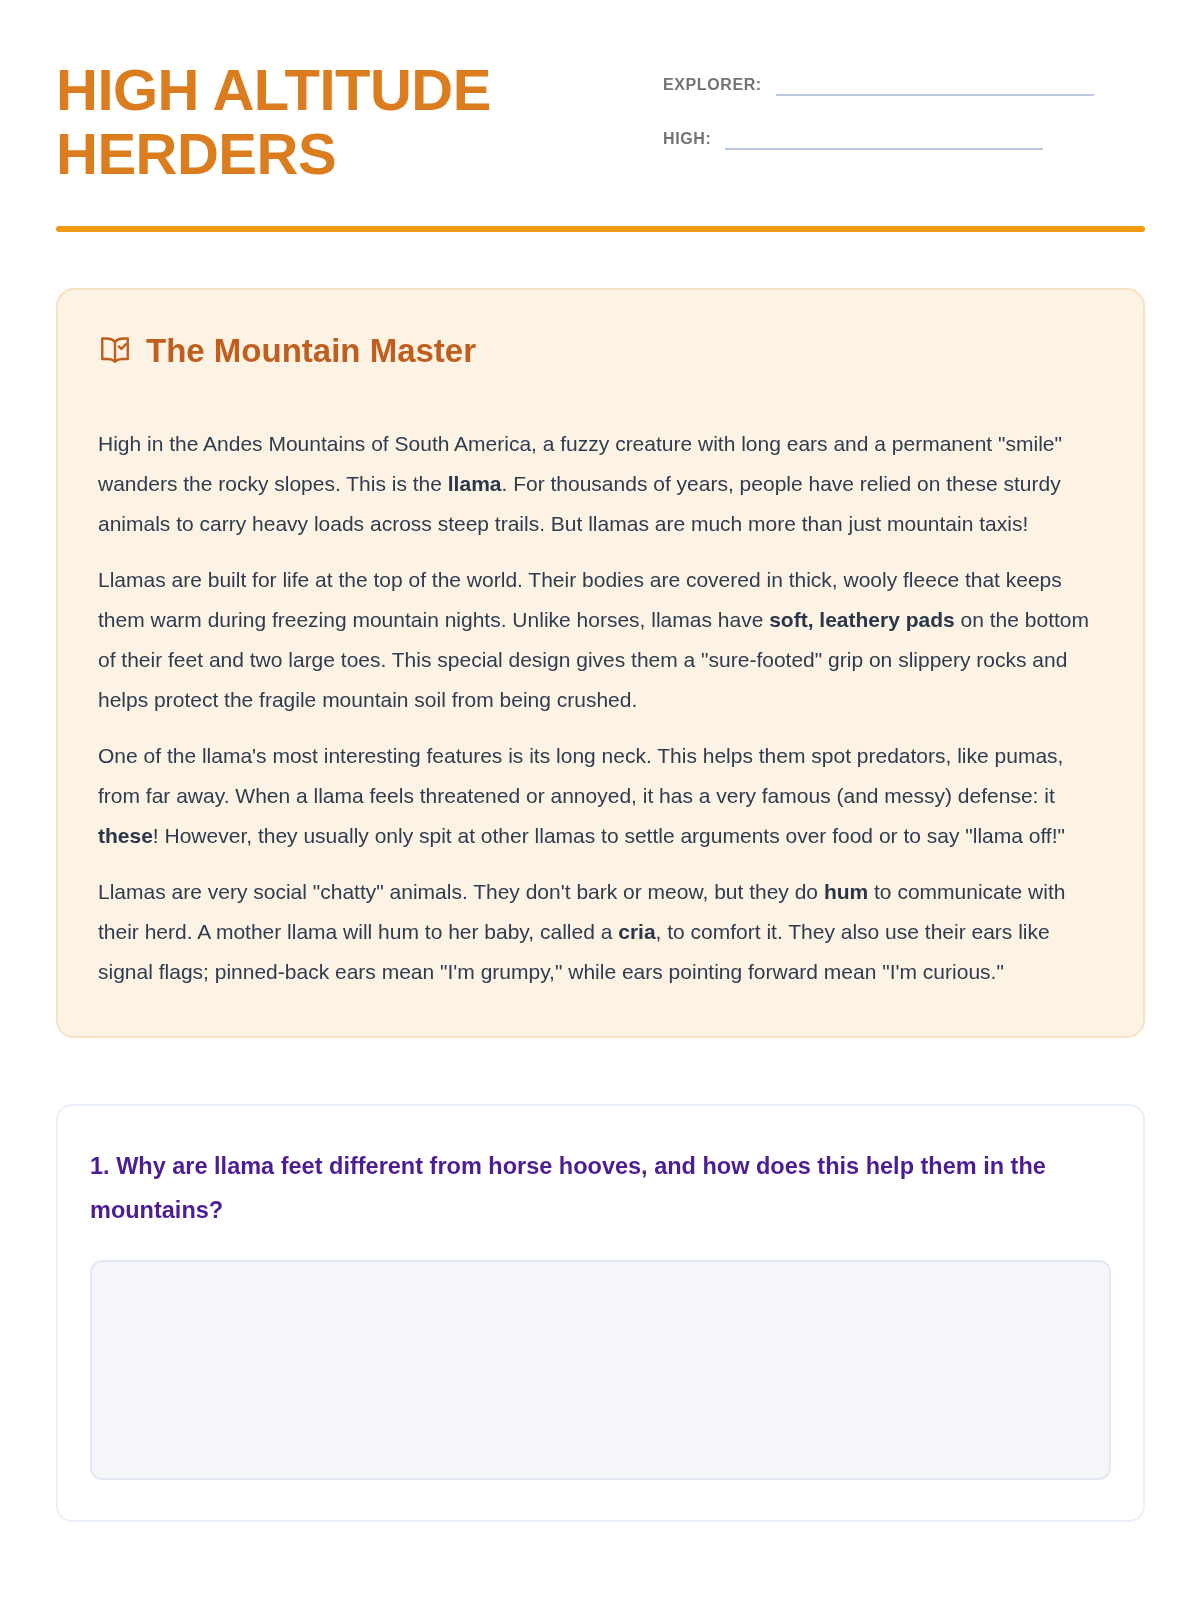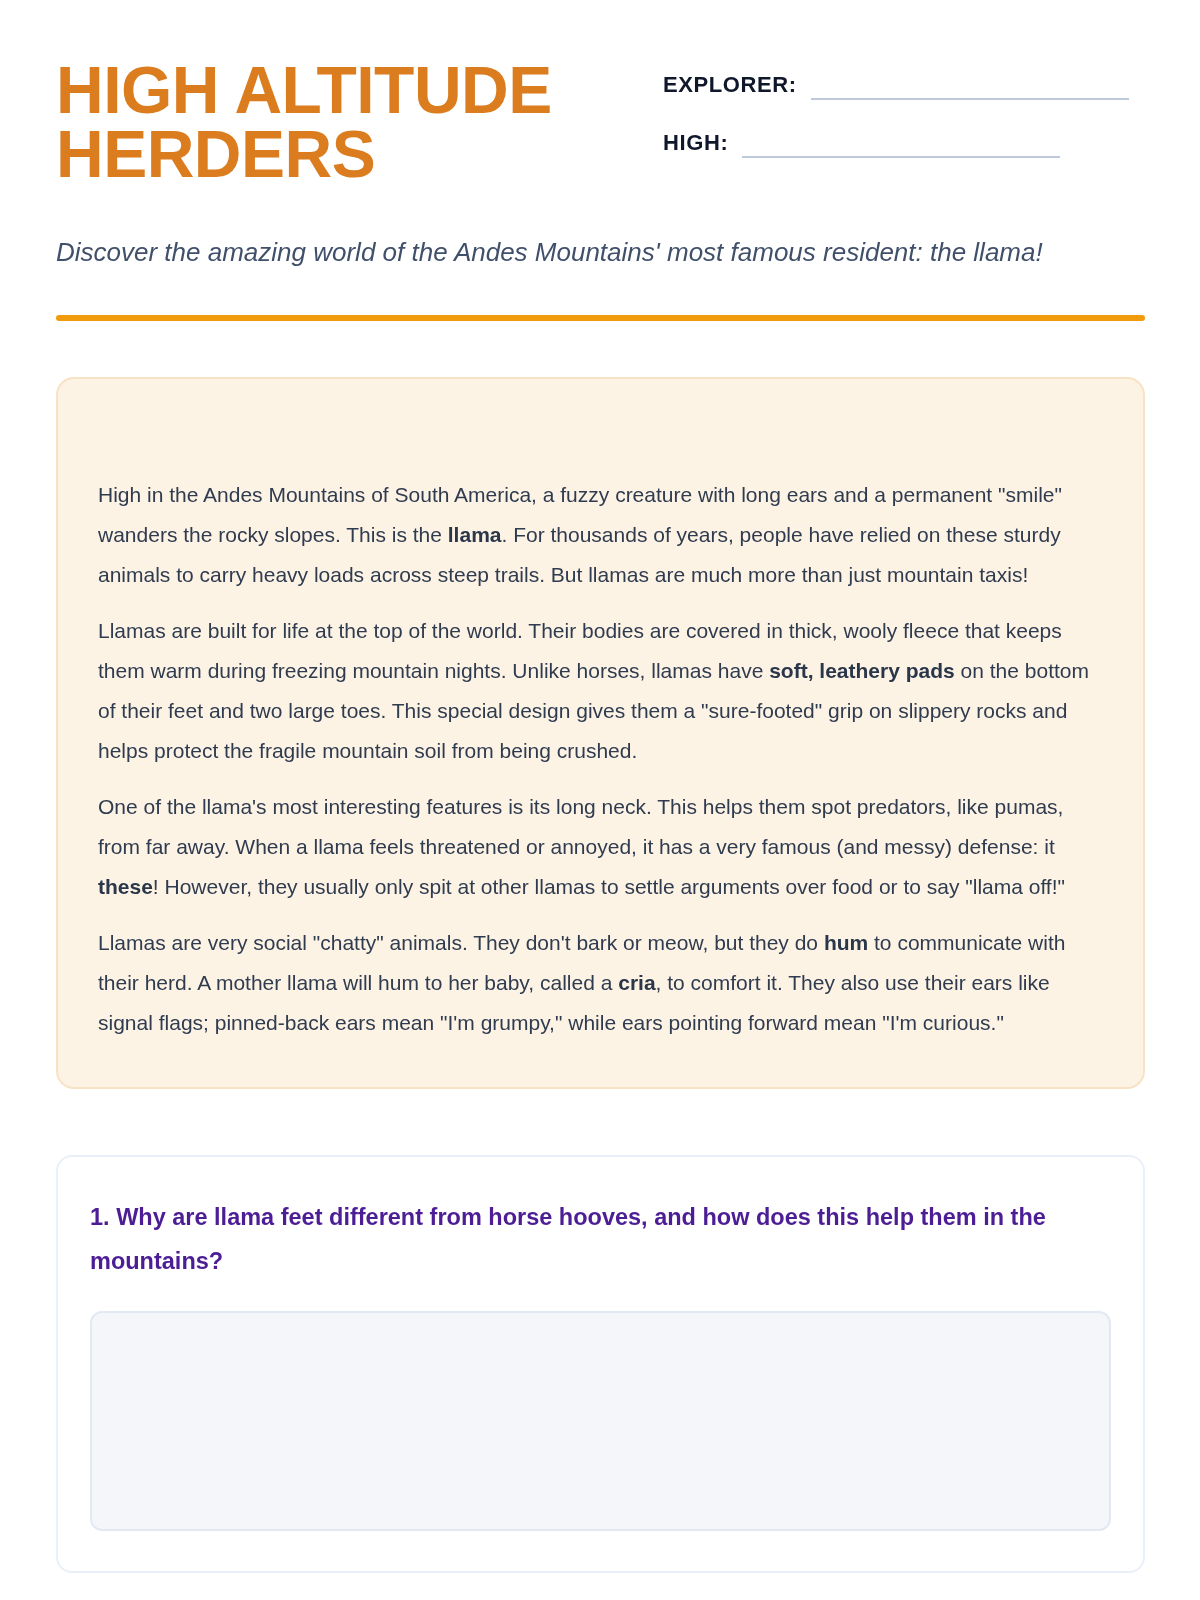--- a/index.html
+++ b/index.html
@@ -7,34 +7,34 @@
   body {
     background: #ffffff;
     font-family: "Liberation Sans", sans-serif;
     color: #2F3B4F;
   }
   .page { padding: 58px 55px 0 56px; }
 
   
   .header { display: flex; justify-content: space-between; align-items: flex-start; }
   .title {
-    font-size: 66px;
+    font-size: 58px;
     font-weight: 800;
     line-height: 64px;
     color: #DB7D1E;
     letter-spacing: -0.5px;
   }
   .title-line { display: block; }
   .fields { width: 482px; padding-top: 14px; }
   .field-row { display: flex; align-items: flex-end; margin-bottom: 30px; }
   .field-label {
-    font-size: 22px;
+    font-size: 16px;
     font-weight: 700;
     letter-spacing: 0.6px;
-    color: #0f172a;
+    color: #737373;
     padding-bottom: 2px;
   }
   .field-line {
     width: 318px;
     height: 24px;
     margin-left: 14px;
     border-bottom: 2px solid #BDC9DD;
   }
 
   
@@ -117,25 +117,34 @@
         <span class="field-label">EXPLORER:</span>
         <span class="field-line"></span>
       </div>
       <div class="field-row">
         <span class="field-label">HIGH:</span>
         <span class="field-line"></span>
       </div>
     </div>
   </header>
 
-  <p class="subtitle">Discover the amazing world of the Andes Mountains' most famous resident: the llama!</p>
 
   <div class="rule"></div>
 
   <section class="reading-box">
+    <h2 class="reading-heading">
+      <span class="icon">
+        <svg viewBox="0 0 24 24" fill="none" stroke="#C05E1E" stroke-width="1.7" stroke-linecap="round" stroke-linejoin="round">
+          <path d="M12 5.4C10.4 3.9 8.4 3.2 6 3.2H3v14.4h4.1c1.9 0 3.5.6 4.9 1.9 1.4-1.3 3-1.9 4.9-1.9H21V3.2h-3c-2.4 0-4.5.8-6 2.2z"></path>
+          <line x1="12" y1="5.6" x2="12" y2="19.2"></line>
+          <path d="M14.7 8.8l1.8 1.8 3.2-3.4"></path>
+        </svg>
+      </span>
+      <span>The Mountain Master</span>
+    </h2>
 
     <p class="para"><span>High in the Andes Mountains of South America, a fuzzy creature with long ears and a permanent "smile" wanders the rocky slopes. This is the </span><span class="b">llama</span><span>. For thousands of years, people have relied on these sturdy animals to carry heavy loads across steep trails. But llamas are much more than just mountain taxis!</span></p>
 
     <p class="para"><span>Llamas are built for life at the top of the world. Their bodies are covered in thick, wooly fleece that keeps them warm during freezing mountain nights. Unlike horses, llamas have </span><span class="b">soft, leathery pads</span><span> on the bottom of their feet and two large toes. This special design gives them a "sure-footed" grip on slippery rocks and helps protect the fragile mountain soil from being crushed.</span></p>
 
     <p class="para"><span>One of the llama's most interesting features is its long neck. This helps them spot predators, like pumas, from far away. When a llama feels threatened or annoyed, it has a very famous (and messy) defense: it </span><span class="b">these</span><span>! However, they usually only spit at other llamas to settle arguments over food or to say "llama off!"</span></p>
 
     <p class="para"><span>Llamas are very social "chatty" animals. They don't bark or meow, but they do </span><span class="b">hum</span><span> to communicate with their herd. A mother llama will hum to her baby, called a </span><span class="b">cria</span><span>, to comfort it. They also use their ears like signal flags; pinned-back ears mean "I'm grumpy," while ears pointing forward mean "I'm curious."</span></p>
   </section>
 

